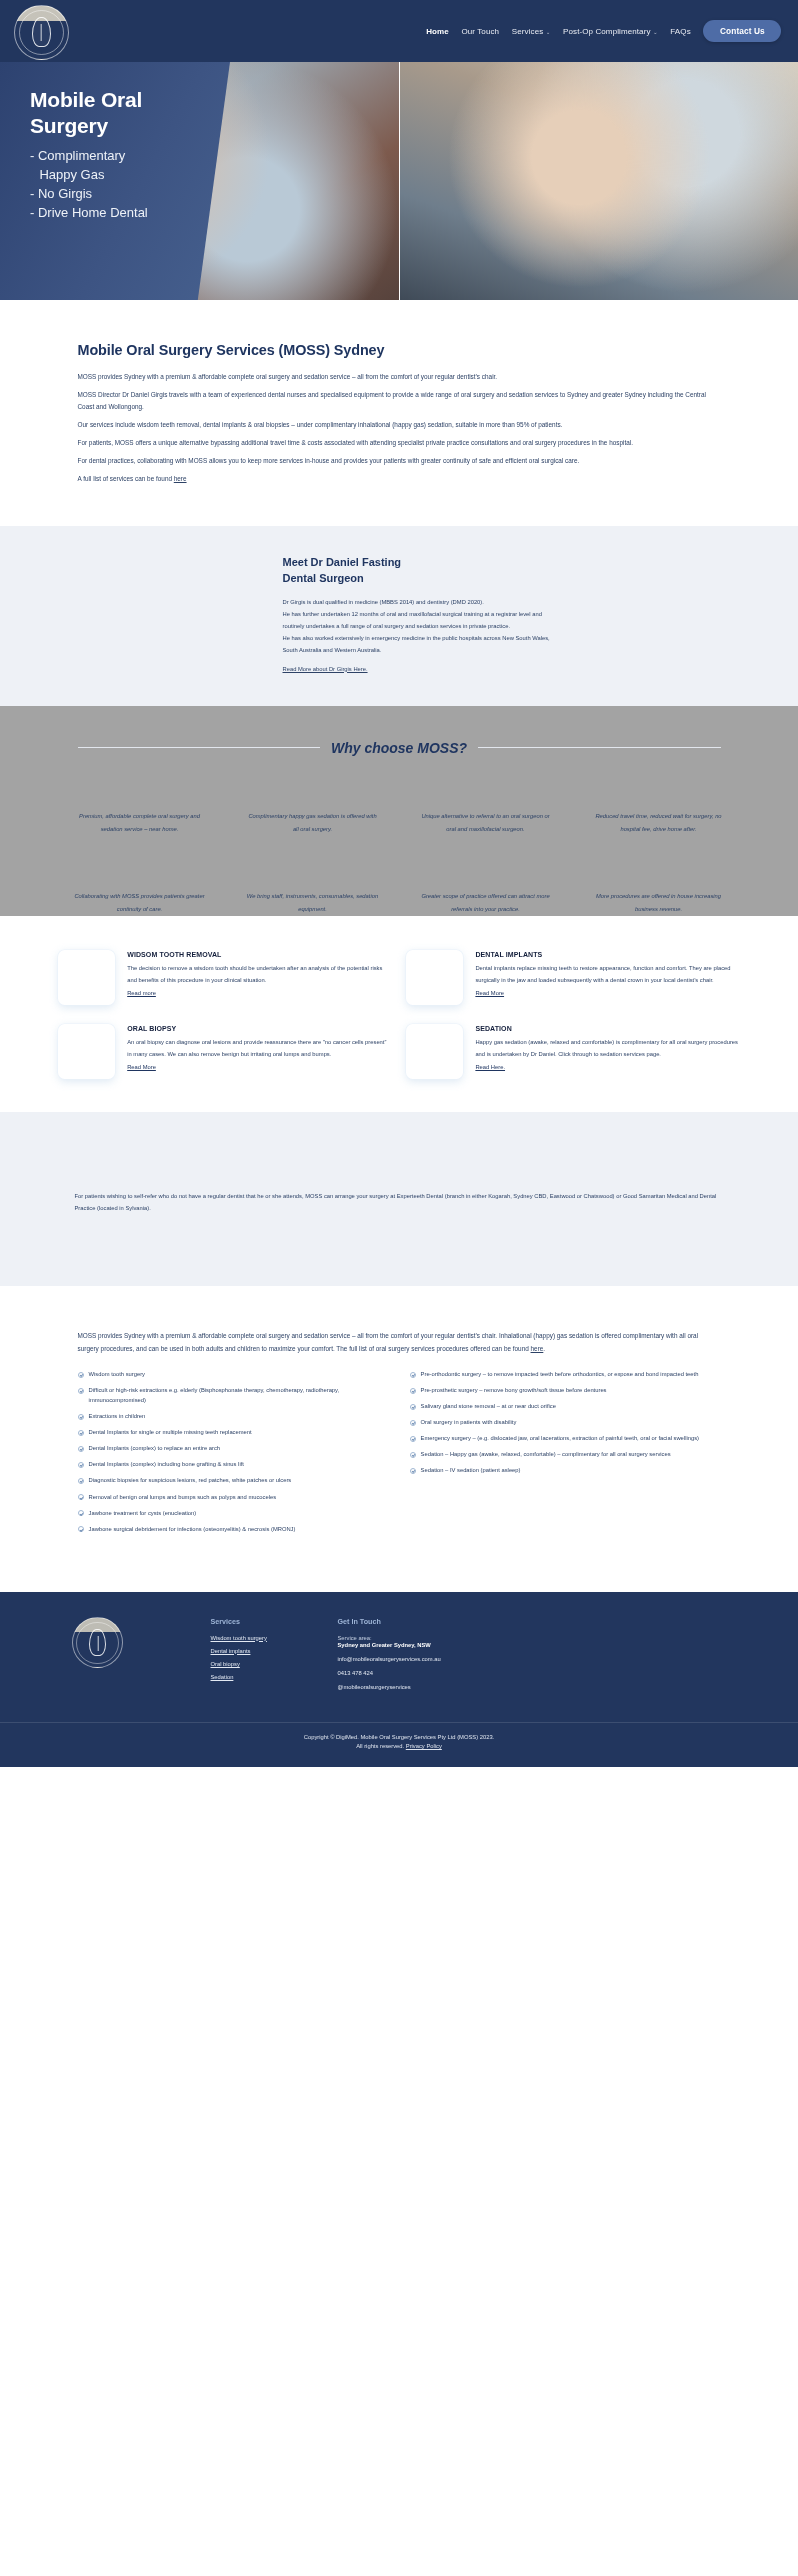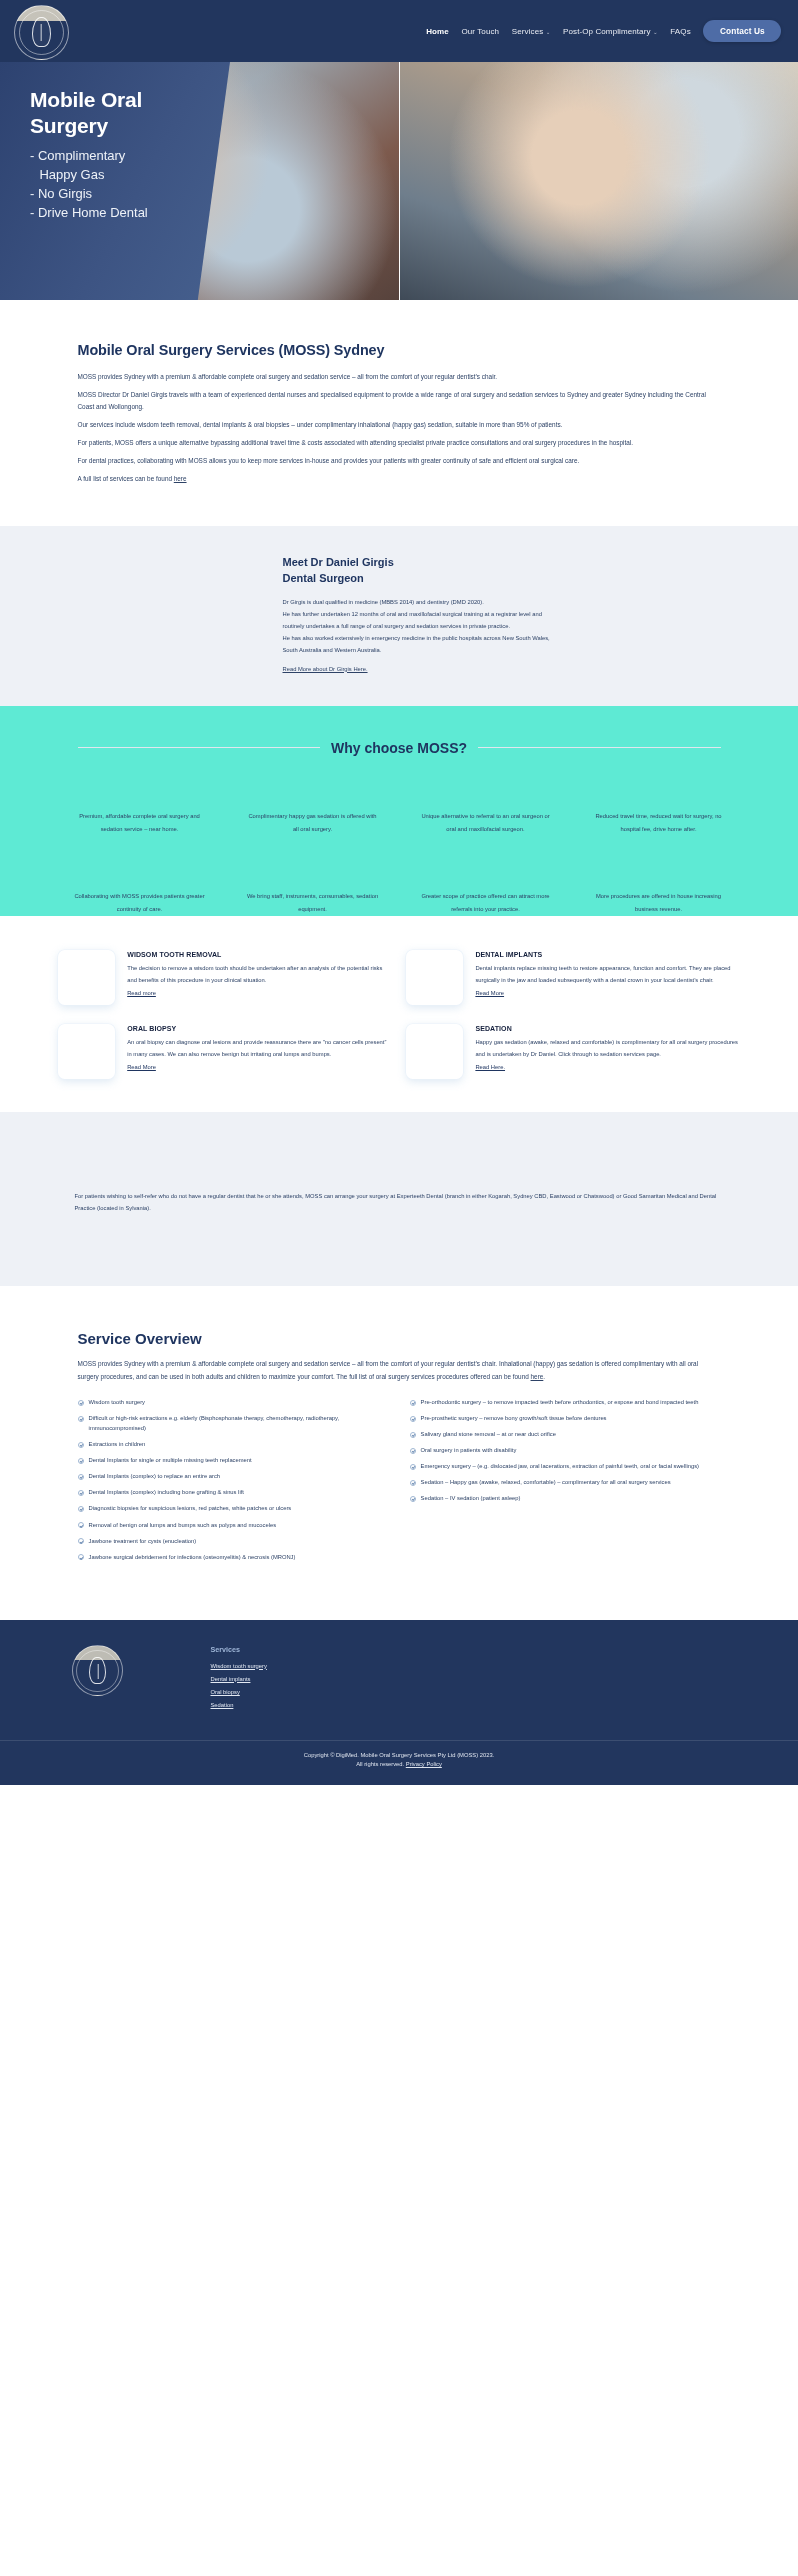--- a/index.html
+++ b/index.html
@@ -185,21 +185,21 @@
   }
   .doctor-link {
     display: inline-block;
     margin-top: 9px;
     font-size: 5.8px;
     color: #2d4266;
     text-decoration: underline;
   }
 
   
-  .why-section { background: #5eead4; padding: 34px 0 0; }
+  .why-section { background: #a3a3a3; padding: 34px 0 0; font-style: italic; }
   .why-head {
     display: flex; align-items: center; justify-content: center;
     gap: 11px; width: 643px; margin: 0 auto 0;
   }
   .why-rule { height: 0.6px; background: #e2e6ed; flex: 1; }
   .why-title { font-size: 14px; font-weight: 700; color: #1f3560; white-space: nowrap; }
   .benefit-grid {
     width: 682px; margin: 0 auto;
     display: grid; grid-template-columns: repeat(4, 1fr);
     column-gap: 10px;
@@ -408,21 +408,21 @@
     <p class="body-p">For dental practices, collaborating with MOSS allows you to keep more services in-house and provides your patients with greater continuity of safe and efficient oral surgical care.</p>
     <p class="body-p">
       <span>A full list of services can be found </span><a class="inline-link" href="#">here</a>
     </p>
   </div>
 </section>
 
 <section class="section doctor-section">
   <div class="doctor-inner">
     <h2 class="doctor-title">
-      <div>Meet Dr Daniel Girgis</div>
+      <div>Meet Dr Daniel Fasting</div>
       <div>Dental Surgeon</div>
     </h2>
     <p class="doctor-p">Dr Girgis is dual qualified in medicine (MBBS 2014) and dentistry (DMD 2020).</p>
     <p class="doctor-p">He has further undertaken 12 months of oral and maxillofacial surgical training at a registrar level and</p>
     <p class="doctor-p">routinely undertakes a full range of oral surgery and sedation services in private practice.</p>
     <p class="doctor-p">He has also worked extensively in emergency medicine in the public hospitals across New South Wales,</p>
     <p class="doctor-p">South Australia and Western Australia.</p>
     <a class="doctor-link" href="#">Read More about Dr Girgis Here.</a>
   </div>
 </section>
@@ -490,21 +490,20 @@
 
   </div>
 </section>
 
 <section class="section band-section">
   <p class="band-p">For patients wishing to self-refer who do not have a regular dentist that he or she attends, MOSS can arrange your surgery at Experteeth Dental (branch in either Kogarah, Sydney CBD, Eastwood or Chatswood) or Good Samaritan Medical and Dental Practice (located in Sylvania).</p>
 </section>
 
 <section class="section overview-section">
   <div class="container">
-    <h2 class="ov-title">Service Overview</h2>
     <p class="ov-p">
       <span>MOSS provides Sydney with a premium &amp; affordable complete oral surgery and sedation service – all from the comfort of your regular dentist’s chair. Inhalational (happy) gas sedation is offered complimentary with all oral surgery procedures, and can be used in both adults and children to maximize your comfort. The full list of oral surgery services procedures offered can be found </span><a class="inline-link" href="#">here</a><span>.</span>
     </p>
 
     <div class="ov-columns">
       <div class="ov-col-left">
         <div class="ov-item">
             <span class="check-icon"></span>
             <span>Wisdom tooth surgery</span>
           </div>
@@ -588,20 +587,28 @@
     </div>
 
     <div>
       <div class="footer-h">Services</div>
       <a class="footer-link" href="#">Wisdom tooth surgery</a>
       <a class="footer-link" href="#">Dental implants</a>
       <a class="footer-link" href="#">Oral biopsy</a>
       <a class="footer-link" href="#">Sedation</a>
     </div>
 
+    <div>
+      <div class="footer-h">Get In Touch</div>
+      <div class="footer-label">Service area:</div>
+      <div class="footer-strong">Sydney and Greater Sydney, NSW</div>
+      <div class="footer-line"><a href="#">info@mobileoralsurgeryservices.com.au</a></div>
+      <div class="footer-line">0413 478 424</div>
+      <div class="footer-line">@mobileoralsurgeryservices</div>
+    </div>
   </div>
 
   <div class="footer-bottom">
     <div class="copy-line">Copyright © DigiMed. Mobile Oral Surgery Services Pty Ltd (MOSS) 2023.</div>
     <div class="copy-line">
       <span>All rights reserved. </span><a class="privacy-link" href="#">Privacy Policy</a>
     </div>
   </div>
 </footer>
 

